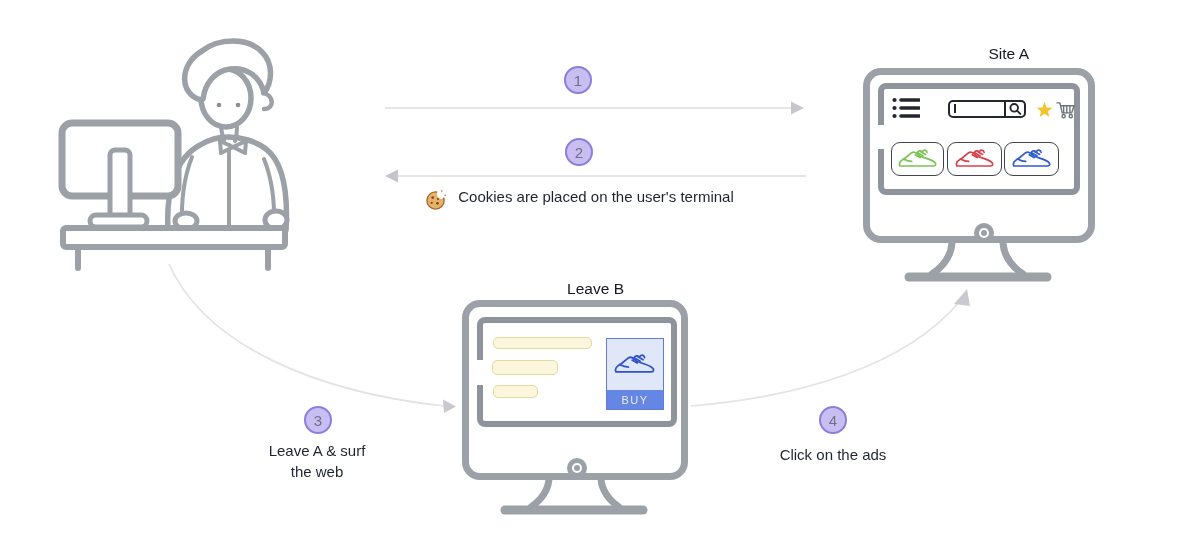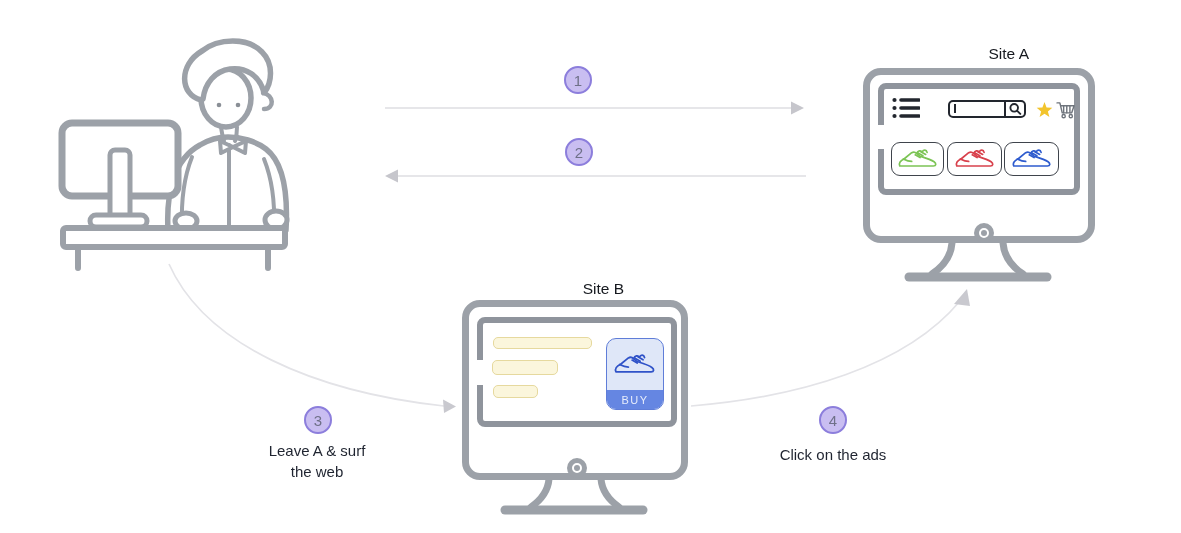--- a/index.html
+++ b/index.html
@@ -40,21 +40,21 @@
   }
   .shoe-card{
     position:absolute;box-sizing:border-box;height:34px;background:#fff;
     border:1.6px solid #3f444c;border-radius:9px;
     display:flex;align-items:center;justify-content:center;
   }
   
   .text-bar{position:absolute;box-sizing:border-box;background:#fbf6dc;border:1.5px solid #e6d99e;border-radius:5px;}
   .ad-card{
     position:absolute;box-sizing:border-box;width:58px;height:72px;
-    background:#dfe7f8;border:1.5px solid #5f7dd8;border-radius:10px;
+    background:#dfe7f8;border:1.5px solid #5f7dd8;border-radius:0;
     overflow:hidden;display:flex;flex-direction:column;
   }
   .ad-shoe{flex:1;display:flex;align-items:center;justify-content:center;}
   .ad-buy{
     height:19px;background:#6586e2;color:#e6ecfb;font-size:11px;letter-spacing:1.5px;
     display:flex;align-items:center;justify-content:center;
   }
   .cookies-note{display:flex;gap:7px;align-items:flex-start;}
   .cookies-note .txt{flex:1;}
 </style>
@@ -137,20 +137,34 @@
   <div class="abs step-circle" style="left:565px;top:138px">
       <span>2</span>
     </div>
   <div class="abs step-circle" style="left:304px;top:406px">
       <span>3</span>
     </div>
   <div class="abs step-circle" style="left:819px;top:406px">
       <span>4</span>
     </div>
 
+  <div class="abs cookies-note" style="left:425px;top:186px;width:312px">
+    <svg width="23" height="23" viewBox="0 0 24 24" style="margin-top:2px">
+      <circle cx="11" cy="13" r="9" fill="#e9b26a" stroke="#a06a2e" stroke-width="1.4"></circle>
+      <circle cx="18" cy="6" r="5.5" fill="#ffffff"></circle>
+      <circle cx="8" cy="10" r="1.4" fill="#7a4a1e"></circle>
+      <circle cx="13" cy="16" r="1.4" fill="#7a4a1e"></circle>
+      <circle cx="7" cy="15.5" r="1.2" fill="#7a4a1e"></circle>
+      <circle cx="13.5" cy="11.5" r="1.1" fill="#7a4a1e"></circle>
+      <circle cx="19.5" cy="11" r="1" fill="#a06a2e"></circle>
+      <circle cx="21" cy="7.5" r="0.8" fill="#a06a2e"></circle>
+      <circle cx="17.5" cy="3.2" r="0.8" fill="#a06a2e"></circle>
+    </svg>
+    <div class="caption txt">Cookies are placed on the user's terminal</div>
+  </div>
   <div class="abs caption" style="left:758px;top:444px;width:150px">Click on the ads</div>
   <div class="abs caption" style="left:258px;top:440px;width:118px">Leave A &amp; surf the web</div>
 
   <div class="abs site-label" style="left:929px;top:45px;width:100px">Site A</div>
   <div class="abs monitor" style="left:863px;top:68px;width:232px;height:175px">
     <div class="screen" style="left:8px;top:8px;width:202px;height:112px">
       <svg class="abs" style="left:8px;top:7px" width="28" height="24" viewBox="0 0 28 24">
         <g fill="#22262e" stroke="#22262e" stroke-width="3.6" stroke-linecap="round">
           <circle cx="2.5" cy="4" r="2.1" stroke="none"></circle>
             <line x1="9" y1="4" x2="27" y2="4"></line>
@@ -195,21 +209,21 @@
             <use href="#sneaker"></use>
           </svg>
       </div>
     </div>
     <div class="notch" style="left:6px;top:50px;width:10px;height:24px"></div>
     <div class="chin-btn" style="left:104px;top:148px">
         <i></i>
       </div>
   </div>
 
-  <div class="abs site-label" style="left:524px;top:280px;width:100px">Site B</div>
+  <div class="abs site-label" style="left:524px;top:280px;width:100px">Leave B</div>
   <div class="abs monitor" style="left:462px;top:300px;width:226px;height:180px">
     <div class="screen" style="left:8px;top:10px;width:200px;height:110px">
       <div class="text-bar" style="left:10px;top:14px;width:99px;height:12px"></div>
       <div class="text-bar" style="left:9px;top:37px;width:66px;height:15px"></div>
       <div class="text-bar" style="left:10px;top:62px;width:45px;height:13px"></div>
       <div class="ad-card" style="left:123px;top:15px">
         <div class="ad-shoe">
           <svg width="44" height="27" viewBox="0 0 60 36" style="color:#2f52c8">
               <use href="#sneaker"></use>
             </svg>

